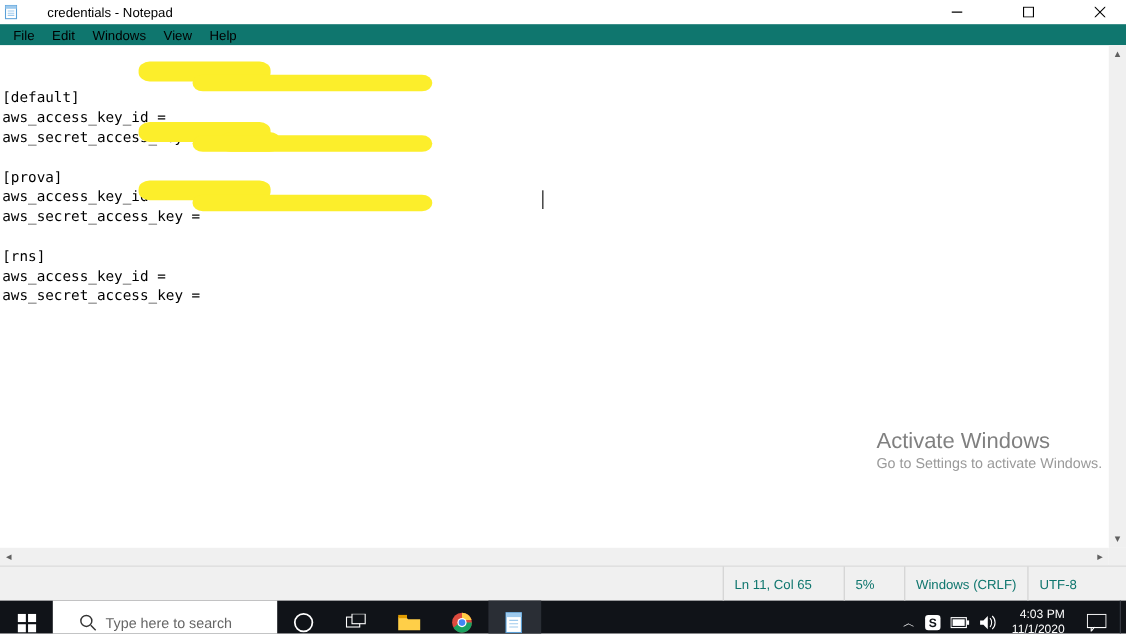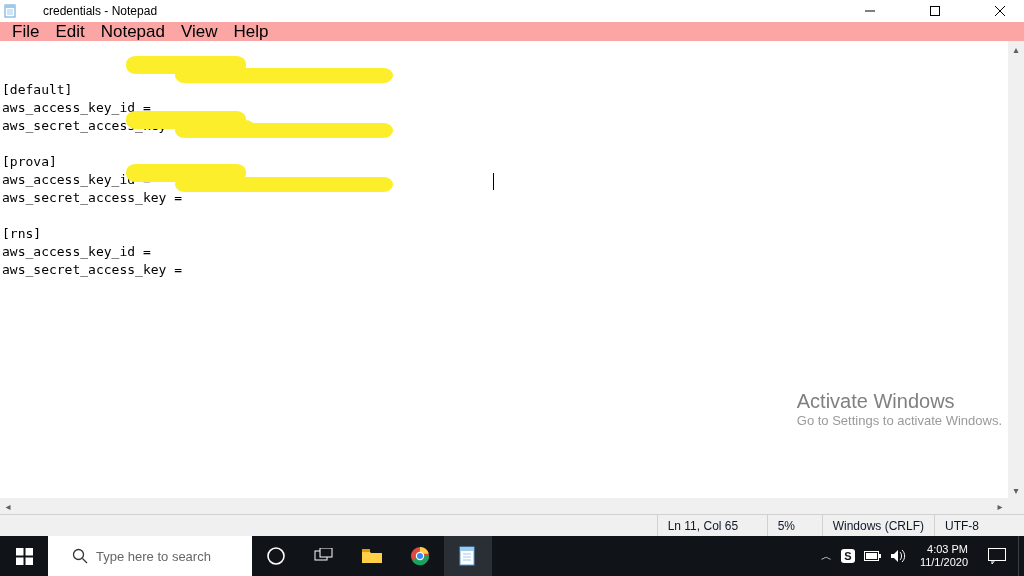--- a/index.html
+++ b/index.html
@@ -6,41 +6,41 @@
   html, body { width: 1024px; height: 576px; overflow: hidden; font-family: "Segoe UI", Tahoma, sans-serif; background: #fff; }
 
   
   .titlebar { height: 22px; display: flex; align-items: center; padding: 0 2px 0 4px; background: #fff; font-size: 12px; color: #000; gap: 21px; }
   .titlebar .app-icon { width: 14px; height: 14px; margin-right: 4px; display: inline-flex; align-items: center; justify-content: center; }
   .titlebar .title { flex: 1; }
   .winbtn { width: 44px; height: 22px; display: flex; align-items: center; justify-content: center; color: #000; }
   .winbtn svg { display:block; }
 
   
-  .menubar { height: 19px; display: flex; align-items: flex-start; padding: 0 4px; font-size: 17px; background: #fca5a5; }
+  .menubar { height: 19px; display: flex; align-items: flex-start; padding: 0 4px; font-size: 12px; background: #0f766e; }
   .menubar .menuitem { padding: 1px 8px; height: 100%; display:flex; align-items:center; }
 
   
   .editor-wrap { position: relative; height: calc(576px - 22px - 19px - 22px - 40px); border-bottom: 0; }
   .editor-content { position: absolute; top:0; left:0; right:16px; bottom:16px; padding: 0 2px; font-family: Consolas, monospace; font-size: 13px; line-height: 18px; white-space: pre; overflow: hidden; margin-top: 40px; }
   .redact { position: absolute; background: #fcee2b; border-radius: 10px / 8px; }
   .caret { position: absolute; width: 1px; height: 17px; background: #000; }
   .scrollbar-v { position:absolute; right:0; top:0; bottom:16px; width:16px; background:#f0f0f0; display:flex; flex-direction:column; align-items:center; }
   .scrollbar-v .arrow { height:16px; width:100%; display:flex; align-items:center; justify-content:center; color:#606060; font-size:10px;}
   .scrollbar-h { position:absolute; left:0; right:16px; bottom:0; height:16px; background:#f0f0f0; display:flex; align-items:center; }
   .scrollbar-h .arrow { width:16px; height:100%; display:flex; align-items:center; justify-content:center; color:#606060; font-size:10px;}
   .scroll-corner { position:absolute; right:0; bottom:0; width:16px; height:16px; background:#f0f0f0; }
 
   
   .watermark { position:absolute; right: 22px; bottom: 86px; text-align:left; color:#7b7b7b; pointer-events:none; }
   .watermark .l1 { font-size: 20px; font-weight:400; color:#808080; }
   .watermark .l2 { font-size: 13px; color:#9a9a9a; }
 
   
-  .statusbar { height: 22px; background:#f0f0f0; border-top:1px solid #d0d0d0; display:flex; align-items:stretch; font-size:12px; color:#0f172a; }
+  .statusbar { height: 32px; background:#f0f0f0; border-top:1px solid #d0d0d0; display:flex; align-items:stretch; font-size:12px; color:#0f766e; }
   .statusbar .spacer { flex:1; }
   .statusbar .cell { border-left:1px solid #d0d0d0; padding:0 10px; display:flex; align-items:center; min-width: 0; }
   .statusbar .wide { min-width: 110px; }
   .statusbar .wider { min-width: 90px; }
 
   
   .taskbar { height: 40px; background:#101318; display:flex; align-items:stretch; color:#fff; font-size:13px; }
   .tb-btn { display:flex; align-items:center; justify-content:center; height:100%; }
   .start { width:48px; }
   .start svg { display:block; }
@@ -80,21 +80,21 @@
       <svg width="10" height="10">
         <line x1="0" y1="0" x2="10" y2="10" stroke="currentColor"></line>
         <line x1="10" y1="0" x2="0" y2="10" stroke="currentColor"></line>
       </svg>
     </div>
 </div>
 
 <div class="menubar">
   <div class="menuitem">File</div>
   <div class="menuitem">Edit</div>
-  <div class="menuitem">Notepad</div>
+  <div class="menuitem">Windows</div>
   <div class="menuitem">View</div>
   <div class="menuitem">Help</div>
 </div>
 
 <div class="editor-wrap">
   <div class="editor-content" id="editor-lines">[default]
 aws_access_key_id =
 aws_secret_access_key =
 
 [prova]

